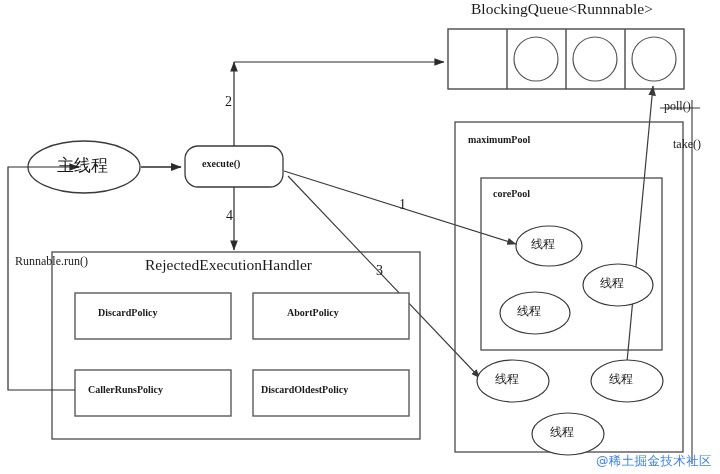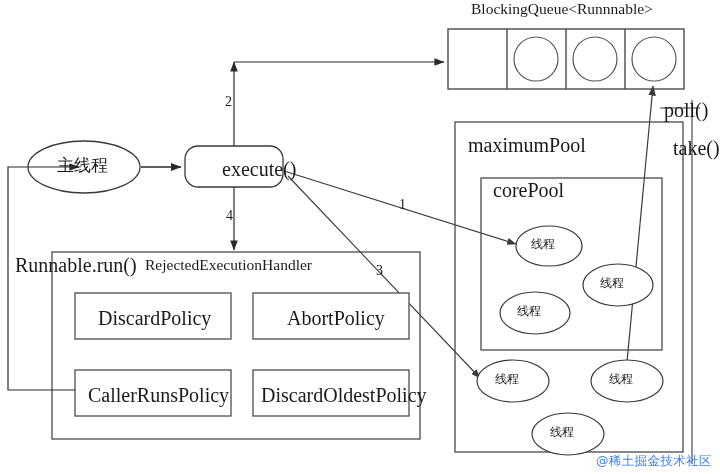--- a/index.html
+++ b/index.html
@@ -27,24 +27,24 @@
     white-space: nowrap;
     font-family: "Liberation Serif", "DejaVu Serif", serif;
     color: #1a1a1a;
     line-height: 1;
     pointer-events: none;
   }
   .cjk {
     font-family: Liberation Serif, serif;
   }
   .title-lbl { font-size: 15.5px; }
-  .box-lbl   { font-size: 20px; }
+  .box-lbl   { font-size: 10px; font-weight: bold; }
   .num-lbl   { font-size: 14px; }
   .thread-lbl{ font-size: 12px; }
-  .small-lbl { font-size: 20px; text-align: center; }
+  .small-lbl { font-size: 12px; text-align: center; }
   .watermark {
     position: absolute;
     right: 8px;
     bottom: 4px;
     font-size: 12.5px;
     color: #3b82f6;
     font-family: "DejaVu Sans", "Liberation Sans", sans-serif;
     letter-spacing: 0.4px;
   }
 </style>
@@ -109,31 +109,31 @@
   <rect x="75" y="370" width="156" height="46" fill="#fff" stroke="#5a5a5a" stroke-width="1.4"></rect>
   <rect x="253" y="370" width="156" height="46" fill="#fff" stroke="#5a5a5a" stroke-width="1.4"></rect>
 
   <path d="M75,390 L8,390 L8,167 L79,167" fill="none" stroke="#2b2b2b" stroke-width="1.2" marker-end="url(#arrow)"></path>
 </svg>
 
 <div class="lbl title-lbl" style="left:471px; top:1px;">BlockingQueue&lt;Runnnable&gt;</div>
 
 <div class="lbl cjk" style="left:57px; top:157px; font-size:17px;">主线程</div>
 
-<div class="lbl box-lbl" style="left:202px; top:159px;margin-left:20px;">execute()</div>
+<div class="lbl box-lbl" style="left:202px; top:159px;">execute()</div>
 
 <div class="lbl small-lbl" style="left:15px; top:208px;margin-top:47px;">Runnable.run()</div>
 
 <div class="lbl num-lbl" style="left:225px; top:95px;">2</div>
 <div class="lbl num-lbl" style="left:226px; top:209px;">4</div>
 <div class="lbl num-lbl" style="left:399px; top:198px;">1</div>
 <div class="lbl num-lbl" style="left:376px; top:264px;">3</div>
 
 <div class="lbl box-lbl" style="left:468px; top:135px;">maximumPool</div>
-<div class="lbl box-lbl" style="left:493px; top:180px;">corePool</div>
+<div class="lbl box-lbl" style="left:493px; top:189px;">corePool</div>
 
 <div class="lbl small-lbl" style="left:664px; top:100px;">poll()</div>
 <div class="lbl small-lbl" style="left:664px; top:138px;margin-left:9px;">take()</div>
 
 <div class="lbl cjk thread-lbl" style="left:531px; top:238px;">线程</div>
 <div class="lbl cjk thread-lbl" style="left:517px; top:305px;">线程</div>
 <div class="lbl cjk thread-lbl" style="left:600px; top:277px;">线程</div>
 
 <div class="lbl cjk thread-lbl" style="left:495px; top:373px;">线程</div>
 <div class="lbl cjk thread-lbl" style="left:609px; top:373px;">线程</div>

